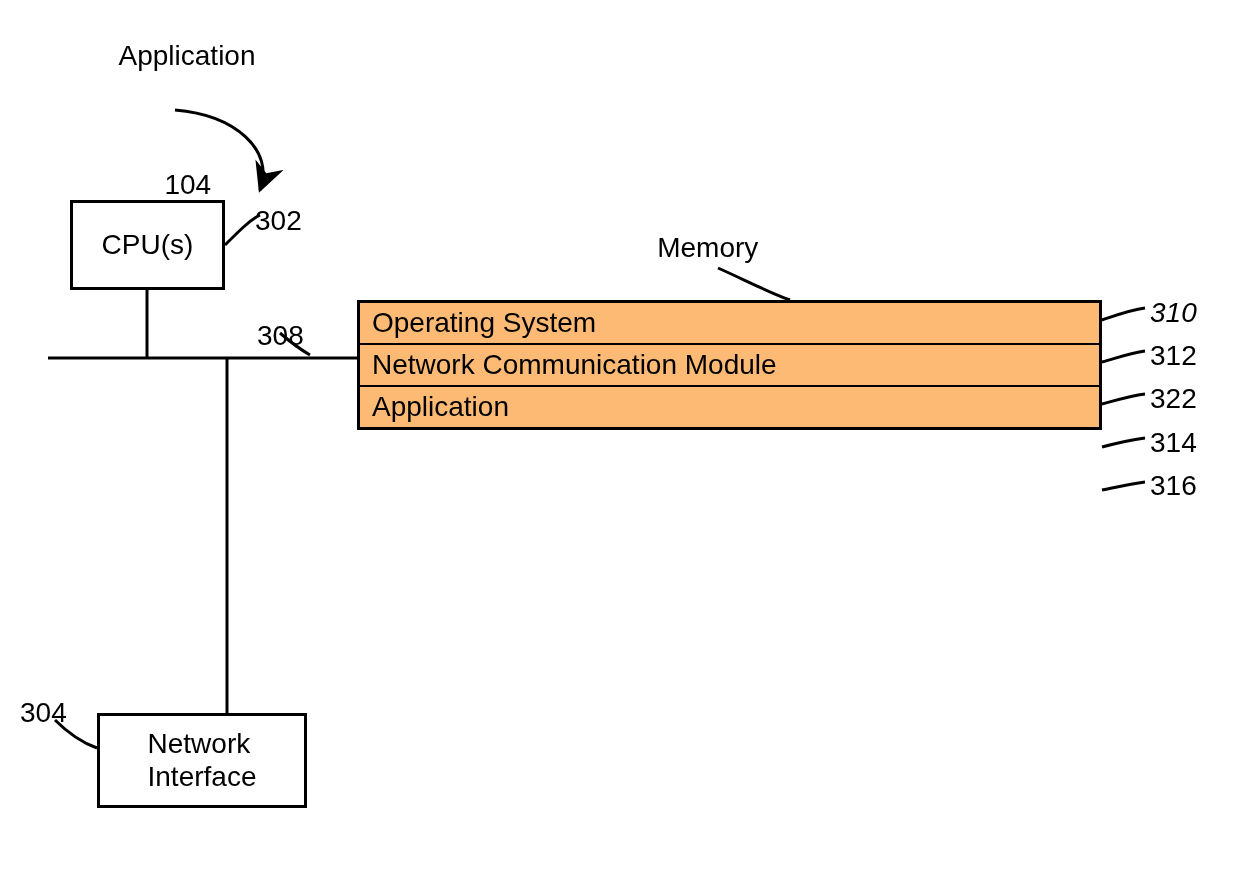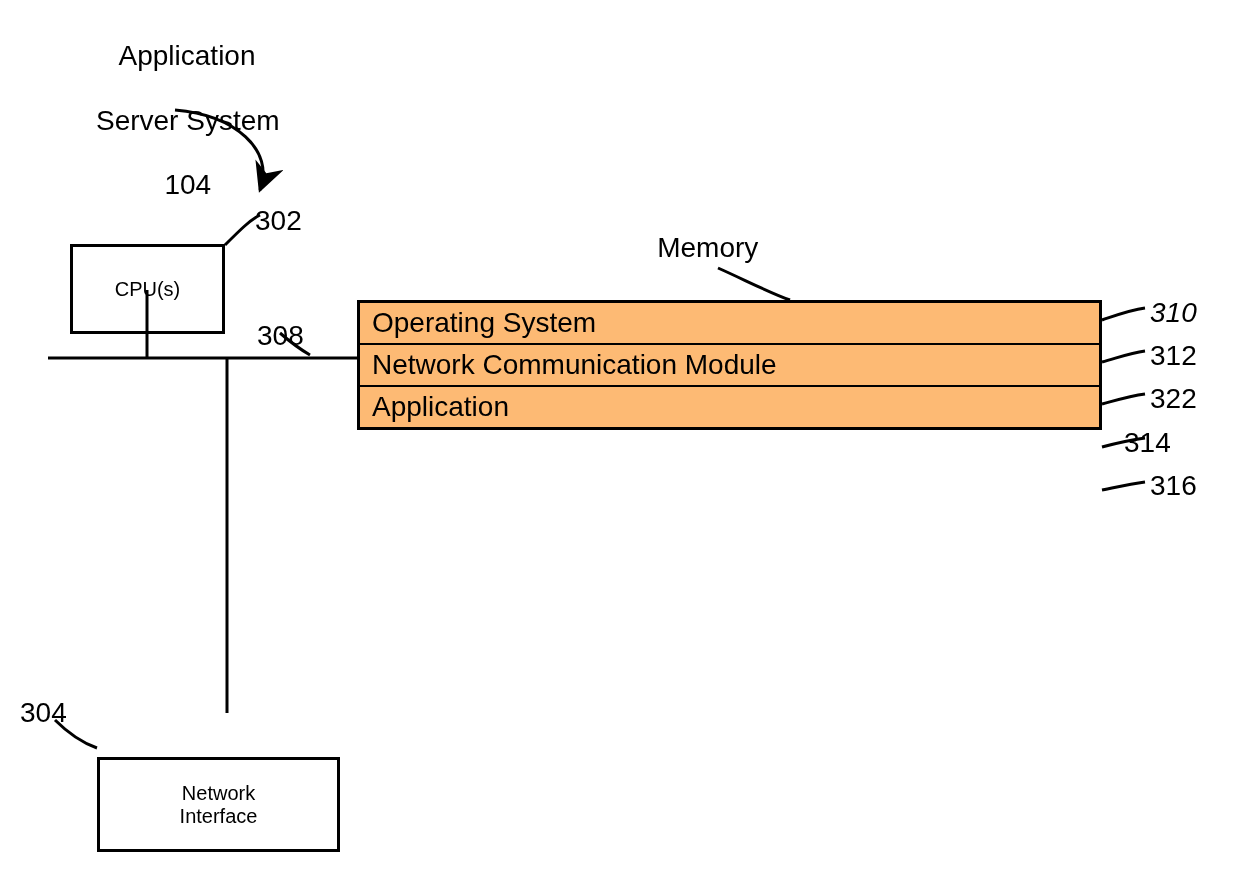--- a/index.html
+++ b/index.html
@@ -20,25 +20,24 @@
     text-align: center;
     white-space: pre;
   }
   .box {
     position: absolute;
     border: 3px solid #000;
     background: #fff;
     display: flex;
     align-items: center;
     justify-content: center;
-    font-size: 20px;
+    font-size: 28px;
     line-height: 1.15;
-    text-align: center;
+    text-align: left;
     white-space: pre;
-    margin-top: 44px;
   }
   .memory-table {
     position: absolute;
     border: 3px solid #000;
     background: #fdba74;
   }
   .memory-row {
     border-bottom: 2px solid #000;
     padding: 4px 12px;
     font-size: 28px;
@@ -51,21 +50,21 @@
     left: 0; top: 0;
     width: 1240px; height: 871px;
     pointer-events: none;
   }
 </style>
 </head>
 <body>
 
 <div class="label" style="left:70px; top:8px; width:220px;">
   <span>Application</span><br>
-  <span>Server System</span><br>
+  <br>
   <span class="underline">104</span>
 </div>
 
 <div class="box" style="left:70px; top:200px; width:155px; height:90px;">
   <span>CPU(s)</span>
 </div>
 <div class="label" style="left:255px; top:205px;">302</div>
 
 <div class="label" style="left:257px; top:320px;">308</div>
 
@@ -76,24 +75,24 @@
 
 <div class="memory-table" style="left:357px; top:300px; width:745px;">
   <div class="memory-row">Operating System</div>
   <div class="memory-row">Network Communication Module</div>
   <div class="memory-row">Application</div>
 </div>
 
 <div class="label" style="left:1150px; top:297px;font-style:italic;">310</div>
 <div class="label" style="left:1150px; top:340px;">312</div>
 <div class="label" style="left:1150px; top:383px;">322</div>
-<div class="label" style="left:1124px; top:427px;">314</div>
+<div class="label" style="left:1150px; top:427px;">314</div>
 <div class="label" style="left:1150px; top:470px;">316</div>
 
-<div class="box" style="left:97px; top:713px; width:243px; height:95px;">
+<div class="box" style="left:97px; top:713px; width:210px; height:95px;">
   <span>Network
 Interface</span>
 </div>
 <div class="label" style="left:20px; top:697px;">304</div>
 
 <svg class="overlay" viewBox="0 0 1240 871">
   <defs>
     <marker id="arrowhead" markerWidth="12" markerHeight="12" refX="9" refY="5" orient="auto">
       <path d="M0,0 L10,5 L0,10 L3,5 Z" fill="#000"></path>
     </marker>

